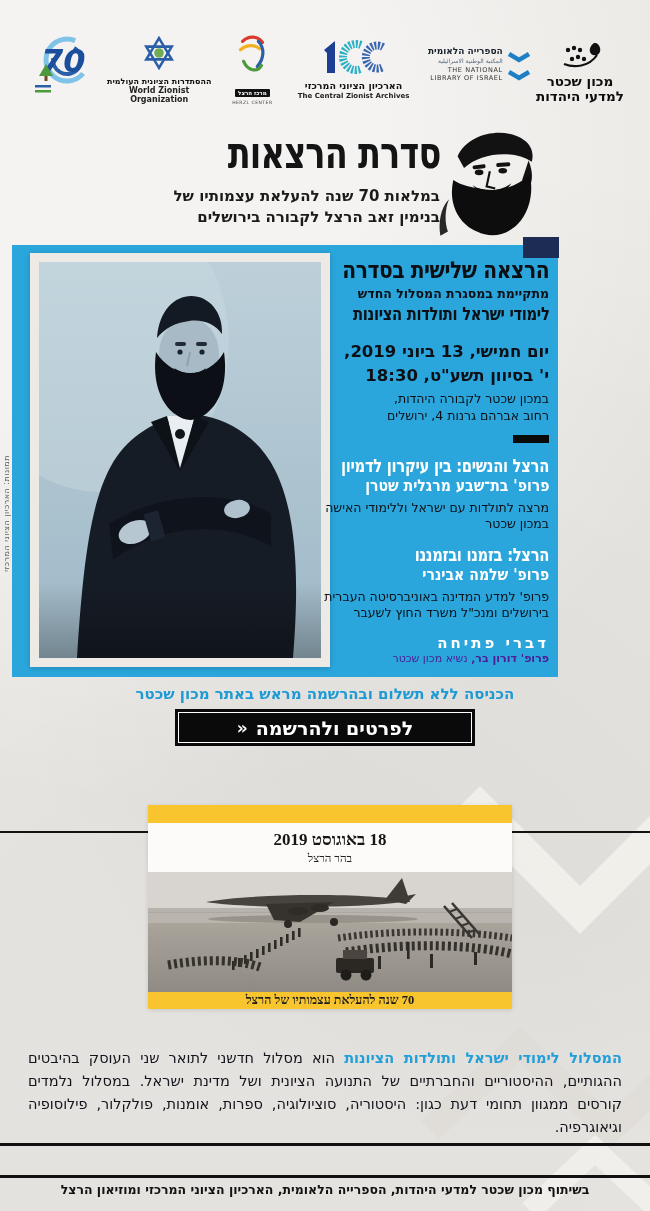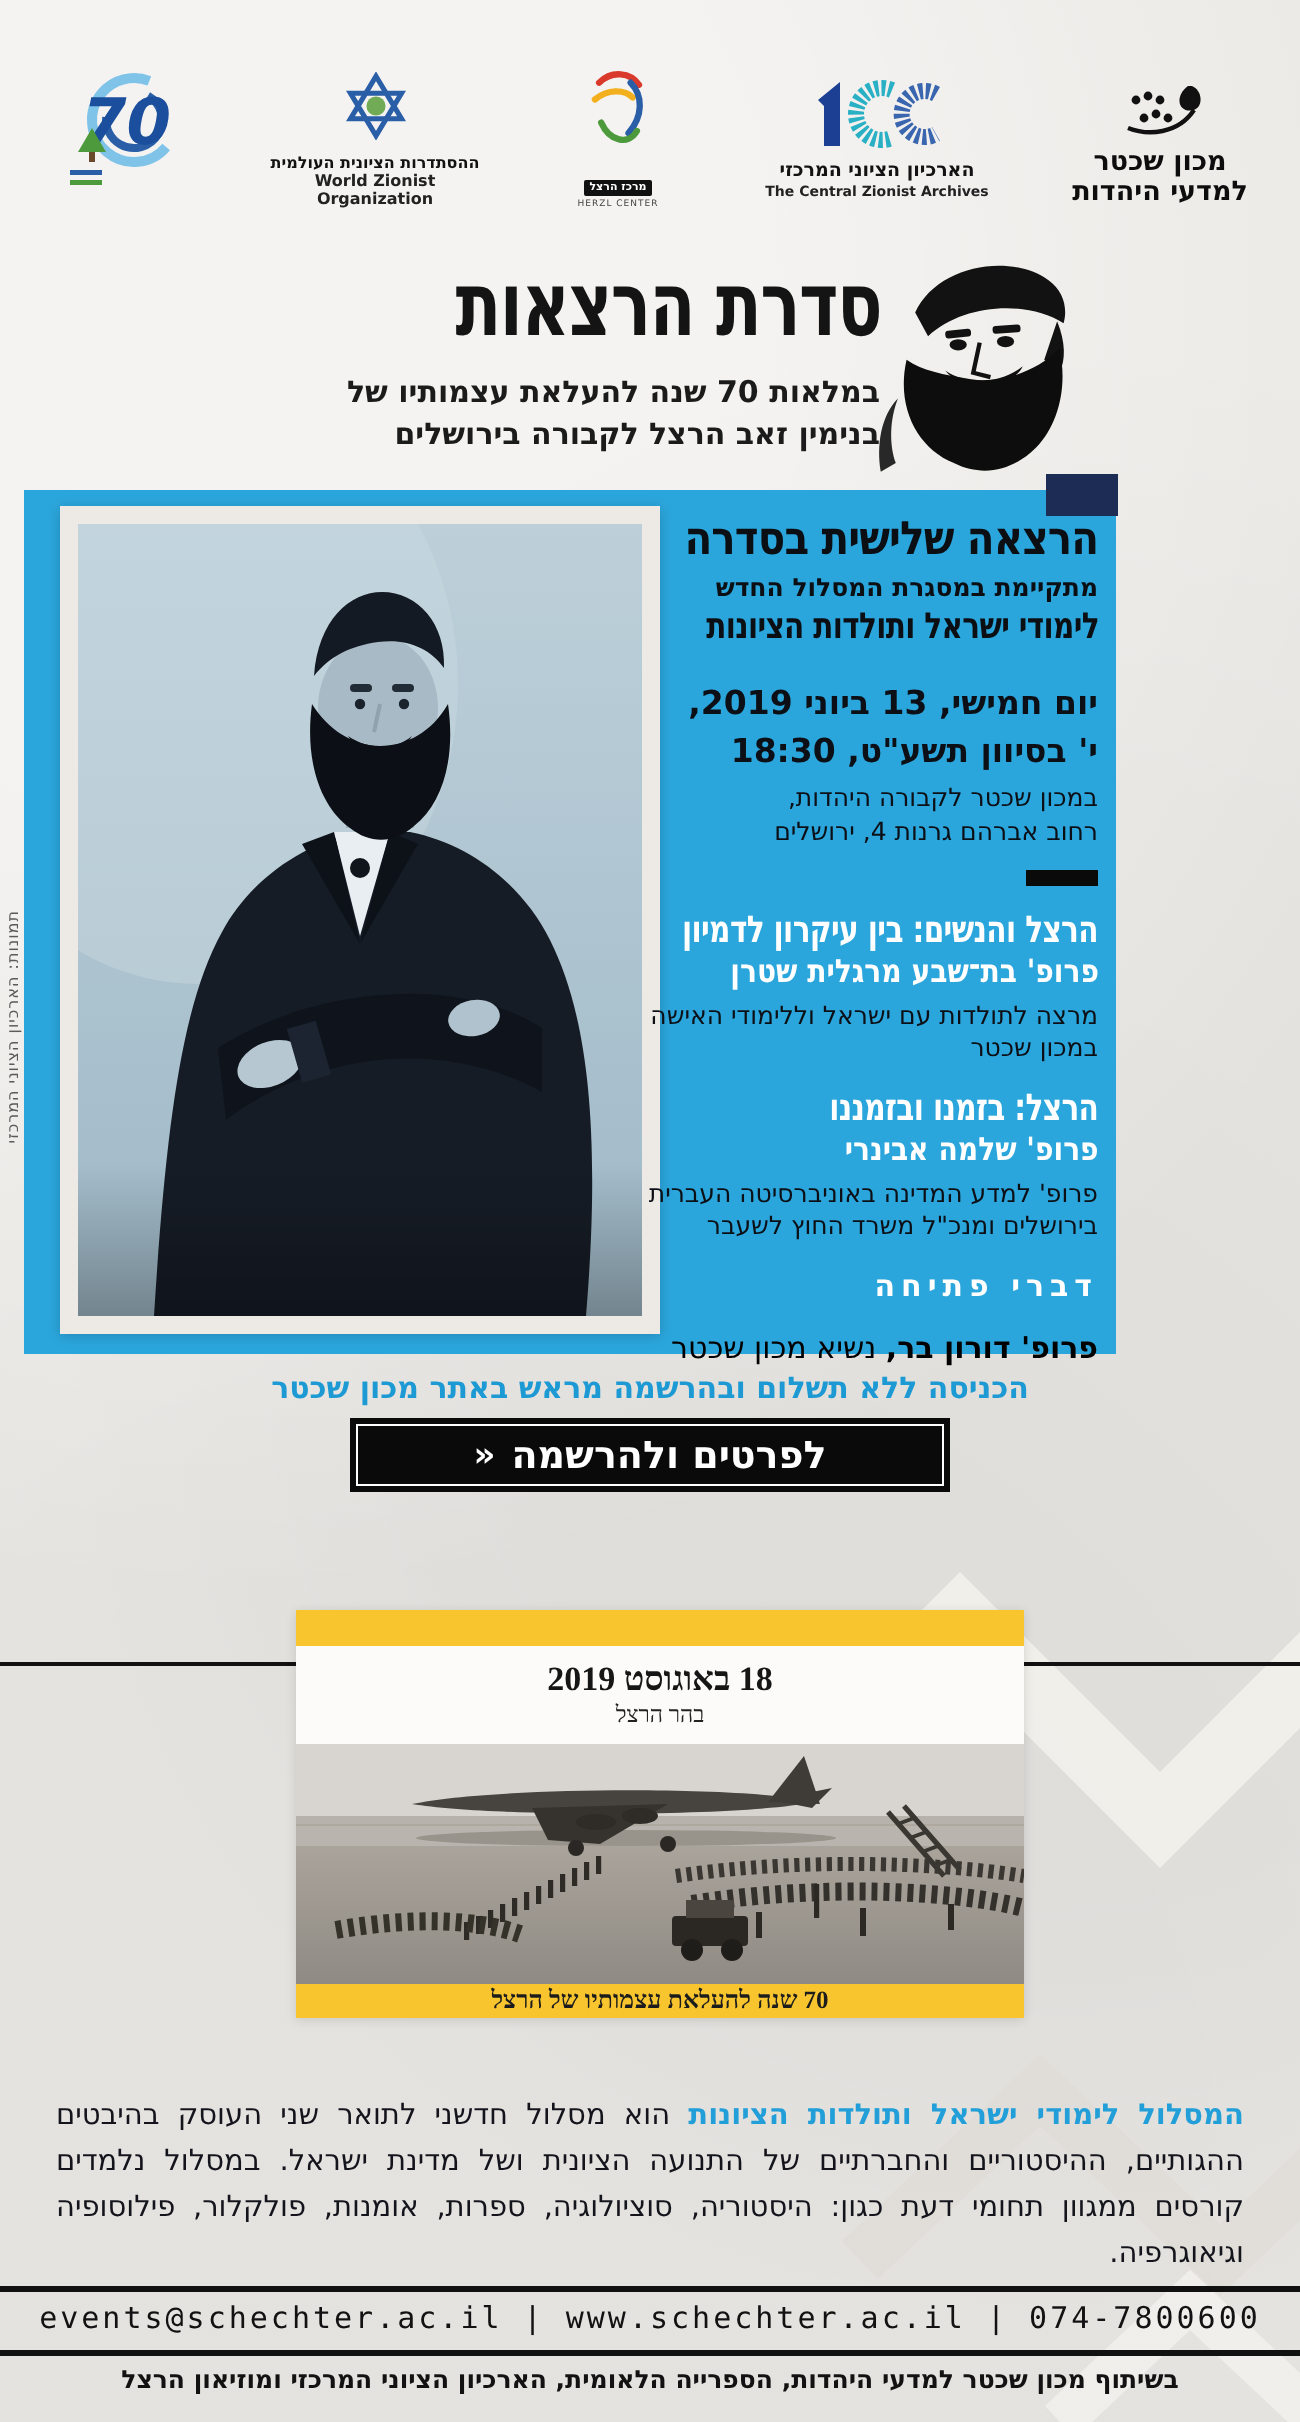--- a/index.html
+++ b/index.html
@@ -53,21 +53,21 @@
   .ev-h1{font-size:23px;font-weight:bold;color:#0b0f14;display:inline-block;transform:scaleX(.88);transform-origin:100% 50%;white-space:nowrap;letter-spacing:-.5px;}
   .ev-sub1{font-size:12.5px;font-weight:bold;color:#0b0f14;margin-top:3px;}
   .ev-sub2{font-size:18px;font-weight:bold;color:#0b0f14;margin-top:2px;display:inline-block;transform:scaleX(.82);transform-origin:100% 50%;white-space:nowrap;letter-spacing:-.4px;}
   .ev-date{margin-top:16px;font-size:16.5px;font-weight:bold;color:#0c1016;line-height:1.45;}
   .ev-venue{font-size:12.5px;color:#0c1016;line-height:1.35;margin-top:3px;}
   .ev-divider{width:36px;height:8px;background:#0a0a0a;margin-top:10px;}
   .talk-title{font-size:18.5px;font-weight:bold;color:#fff;margin-top:12px;display:inline-block;transform:scaleX(.8);transform-origin:100% 50%;white-space:nowrap;letter-spacing:-.4px;}
   .talk-speaker{font-size:16px;font-weight:bold;color:#fff;margin-top:0;display:inline-block;transform:scaleX(.88);transform-origin:100% 50%;white-space:nowrap;}
   .talk-bio{font-size:12.5px;color:#0c1016;line-height:1.3;margin-top:5px;}
   .open-label{font-size:15px;font-weight:bold;color:#fff;letter-spacing:3px;margin-top:12px;}
-  .open-line{font-size:15px;color:#000000;margin-top:13px;}
+  .open-line{font-size:11px;color:#4c1d95;margin-top:0;}
   .open-line b{font-weight:bold;}
   .photo-credit{position:absolute;left:2px;top:655px;width:200px;white-space:nowrap;
     transform:rotate(-90deg);transform-origin:0 0;font-size:8px;letter-spacing:.5px;color:#5a5a5a;text-align:right;}
 
   
   .reg-note{position:absolute;top:685px;left:0;right:0;text-align:center;
     font-size:15px;font-weight:bold;color:#1d9ad4;}
   .reg-btn{position:absolute;top:709px;left:175px;width:300px;height:37px;background:#0a0a0a;
     display:flex;align-items:center;justify-content:center;gap:8px;cursor:pointer;}
   .reg-btn::after{content:"";position:absolute;inset:3px;border:1.5px solid #fff;pointer-events:none;}
@@ -149,20 +149,32 @@
       <div class="logo logo-cza">
         <svg width="74" height="36" viewBox="0 0 74 36">
           <path d="M7 12 L18 3 L18 35 L10 35 L10 15 Z" fill="#1c3f94"></path>
           <path d="M44 7 A13 13 0 1 0 44 31" fill="none" stroke="#2ab0c5" stroke-width="8" stroke-dasharray="2 1.4"></path>
           <path d="M66 9 A11.5 11.5 0 1 0 66 29" fill="none" stroke="#3a66b0" stroke-width="8" stroke-dasharray="2 1.4"></path>
         </svg>
         <div class="he" style="font-size:9.5px;">הארכיון הציוני המרכזי</div>
         <div class="en">The Central Zionist Archives</div>
       </div>
 
+      <div class="logo logo-nli">
+        <div class="nli-txt">
+          <div class="nli-he">הספרייה הלאומית</div>
+          <div class="nli-ar">المكتبة الوطنية الاسرائيلية</div>
+          <div class="nli-en">THE NATIONAL</div>
+          <div class="nli-en" style="margin-top:0">LIBRARY OF ISRAEL</div>
+        </div>
+        <svg width="24" height="36" viewBox="0 0 24 36">
+          <path d="M2 8 L12 14 L22 8" fill="none" stroke="#1d7fc4" stroke-width="4.5"></path>
+          <path d="M2 26 L12 32 L22 26" fill="none" stroke="#1d7fc4" stroke-width="4.5"></path>
+        </svg>
+      </div>
 
       <div class="logo logo-sch">
         <svg width="48" height="30" viewBox="0 0 48 30">
           <path d="M38 3 C31 8 33 17 41 15 C46 13 45 5 40 3 Z" fill="#111"></path>
           <path d="M41 15 C33 27 18 28 8 24" fill="none" stroke="#111" stroke-width="2.2"></path>
           <circle cx="12" cy="10" r="2.2" fill="#111"></circle>
             <circle cx="18" cy="8" r="2.2" fill="#111"></circle>
             <circle cx="24" cy="10" r="2.2" fill="#111"></circle>
           <circle cx="16" cy="19" r="2.2" fill="#111"></circle>
             <circle cx="22" cy="17" r="2.2" fill="#111"></circle>
@@ -337,18 +349,17 @@
       <div class="bar2">
         <span class="cap">70 שנה להעלאת עצמותיו של הרצל</span>
       </div>
     </div>
 
     <div class="about">
       <span class="lead">המסלול לימודי ישראל ותולדות הציונות</span><span> הוא מסלול חדשני לתואר שני העוסק בהיבטים ההגותיים, ההיסטוריים והחברתיים של התנועה הציונית ושל מדינת ישראל. במסלול נלמדים קורסים ממגוון תחומי דעת כגון: היסטוריה, סוציולוגיה, ספרות, אומנות, פולקלור, פילוסופיה וגיאוגרפיה.</span>
     </div>
 
     <div class="f-rule" style="top:1143px"></div>
-    <div class="contact">events@schechter.ac.il | www.schechter.ac.il | 074-7800600</div>
     <div class="f-rule" style="top:1175px"></div>
     <div class="partners">בשיתוף מכון שכטר למדעי היהדות, הספרייה הלאומית, הארכיון הציוני המרכזי ומוזיאון הרצל</div>
 
   </div>
 </div>
 
 </body></html>

